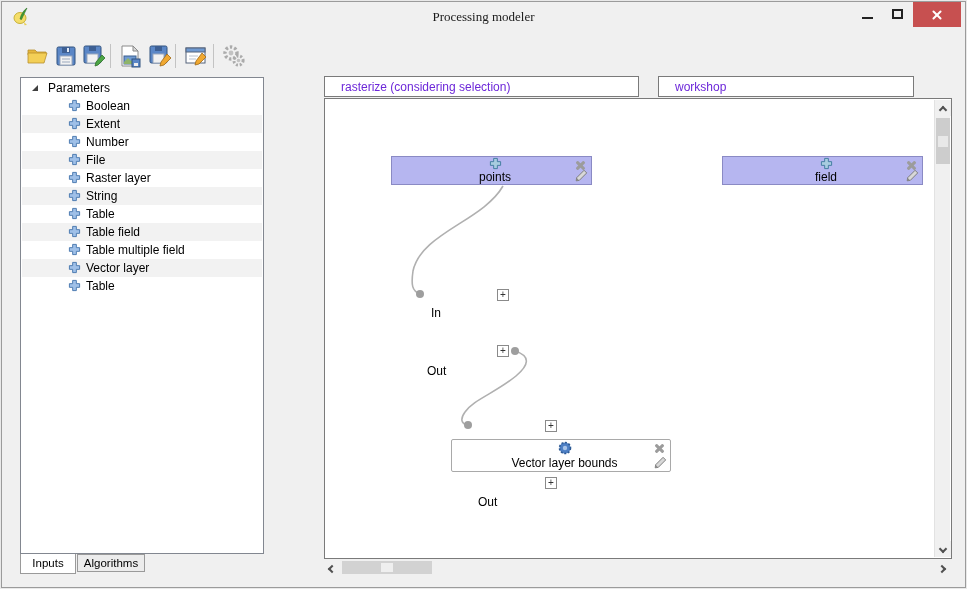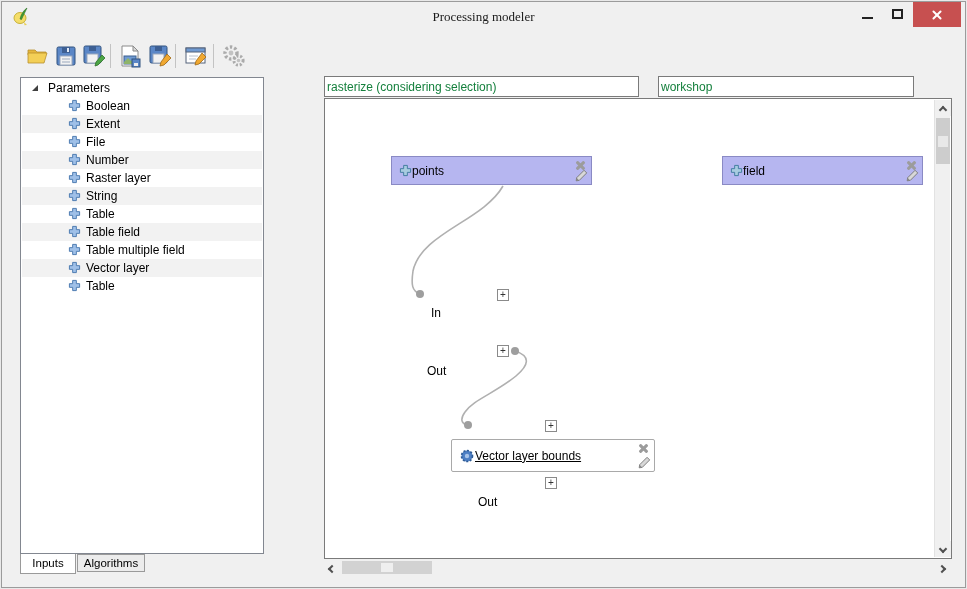--- a/index.html
+++ b/index.html
@@ -43,31 +43,31 @@
 
   
   .tab { position:absolute; font-size:11.5px; text-align:center; }
   .tab-active { left:18px; top:552px; width:56px; height:20px; line-height:18px; background:#fff;
                 border:1px solid #9a9a9a; border-top:none; }
   .tab-inactive { left:75px; top:552px; width:68px; height:18px; line-height:16px; background:#ececec;
                   border:1px solid #9a9a9a; }
 
   
   .field { position:absolute; top:74px; height:21px; border:1px solid #7a7a7a; background:#fff;
-           font-family:"Liberation Sans","DejaVu Sans",sans-serif; font-size:12px; padding:1px 2px; color:#15803d; }
+           font-family:"Liberation Sans","DejaVu Sans",sans-serif; font-size:12px; padding:1px 16px; color:#6d28d9; }
   .field-name { left:322px; width:315px; }
   .field-group { left:656px; width:256px; }
 
   
   .canvas { position:absolute; left:322px; top:96px; width:628px; height:461px;
             background:#fff; border:1px solid #7a7a7a; }
   .wires { position:absolute; left:0; top:0; width:626px; height:459px; }
 
   .node { position:absolute; display:flex; align-items:center; gap:0; padding-left:7px;
-          font-size:12px; color:#000; }
+          font-size:12px; color:#000;flex-direction:column; }
   .node-input { width:201px; height:29px; background:#b6b6f0; border:1px solid #8a8ac4; }
   .node-alg { background:#fff; border:1px solid #a9a9a9; border-radius:2px; }
   .node .xbtn { position:absolute; right:5px; top:3px; width:12px; height:11px; border:none; background:transparent; }
   .node .xbtn .cssx2 { position:absolute; inset:0; }
   .cssx2::before,.cssx2::after { content:""; position:absolute; left:45%; top:0; width:3px; height:100%;
                                  background:#9c9c9c; border-radius:1px; }
   .cssx2::before { transform:rotate(45deg); } .cssx2::after { transform:rotate(-45deg); }
   .node .editbtn { position:absolute; right:3px; bottom:1px; width:14px; height:14px; border:none; background:transparent; padding:0; }
   .io-label { position:absolute; font-size:12px; color:#000;margin-top:20px; }
   .expbox { position:absolute; width:12px; height:12px; background:#fff; border:1px solid #8a8a8a;
@@ -193,27 +193,27 @@
       <div class="tree-row">
         <svg class="plus-ico" viewBox="0 0 14 14">
             <path d="M5 1.5 h4 v3.5 h3.5 v4 H9 v3.5 H5 V9 H1.5 V5 H5 Z" fill="#9fc0e8" stroke="#4576ad"></path>
           </svg>
         <span>Extent</span>
       </div>
       <div class="tree-row">
         <svg class="plus-ico" viewBox="0 0 14 14">
             <path d="M5 1.5 h4 v3.5 h3.5 v4 H9 v3.5 H5 V9 H1.5 V5 H5 Z" fill="#9fc0e8" stroke="#4576ad"></path>
           </svg>
+        <span>Number</span>
+      </div>
+      <div class="tree-row">
+        <svg class="plus-ico" viewBox="0 0 14 14">
+            <path d="M5 1.5 h4 v3.5 h3.5 v4 H9 v3.5 H5 V9 H1.5 V5 H5 Z" fill="#9fc0e8" stroke="#4576ad"></path>
+          </svg>
         <span>File</span>
-      </div>
-      <div class="tree-row">
-        <svg class="plus-ico" viewBox="0 0 14 14">
-            <path d="M5 1.5 h4 v3.5 h3.5 v4 H9 v3.5 H5 V9 H1.5 V5 H5 Z" fill="#9fc0e8" stroke="#4576ad"></path>
-          </svg>
-        <span>Number</span>
       </div>
       <div class="tree-row">
         <svg class="plus-ico" viewBox="0 0 14 14">
             <path d="M5 1.5 h4 v3.5 h3.5 v4 H9 v3.5 H5 V9 H1.5 V5 H5 Z" fill="#9fc0e8" stroke="#4576ad"></path>
           </svg>
         <span>Raster layer</span>
       </div>
       <div class="tree-row">
         <svg class="plus-ico" viewBox="0 0 14 14">
             <path d="M5 1.5 h4 v3.5 h3.5 v4 H9 v3.5 H5 V9 H1.5 V5 H5 Z" fill="#9fc0e8" stroke="#4576ad"></path>
@@ -303,21 +303,21 @@
     <span class="io-label" style="left:106px; top:187px;">In</span>
     <button class="expbox" style="left:172px; top:190px;">+</button>
 
 
     <span class="io-label" style="left:102px; top:245px;">Out</span>
     <button class="expbox" style="left:172px; top:246px;">+</button>
 
     <span class="io-label" style="left:153px; top:319px;">In</span>
     <button class="expbox" style="left:220px; top:321px;">+</button>
 
-    <div class="node node-alg" style="left:126px; top:340px; width:204px; height:33px;text-decoration:underline;">
+    <div class="node node-alg" style="left:126px; top:340px; width:220px; height:33px;">
       <svg width="16" height="16" viewBox="0 0 16 16">
         <circle cx="8" cy="8" r="5.5" fill="#4d7fc4" stroke="#2d5a94" stroke-width="1.6" stroke-dasharray="2 1.6"></circle>
         <circle cx="8" cy="8" r="2.2" fill="#a8c4e8"></circle>
       </svg>
       <span>Vector layer bounds</span>
       <button class="xbtn">
           <span class="cssx2"></span>
         </button>
       <button class="editbtn">
         <svg width="14" height="14" viewBox="0 0 16 16">

